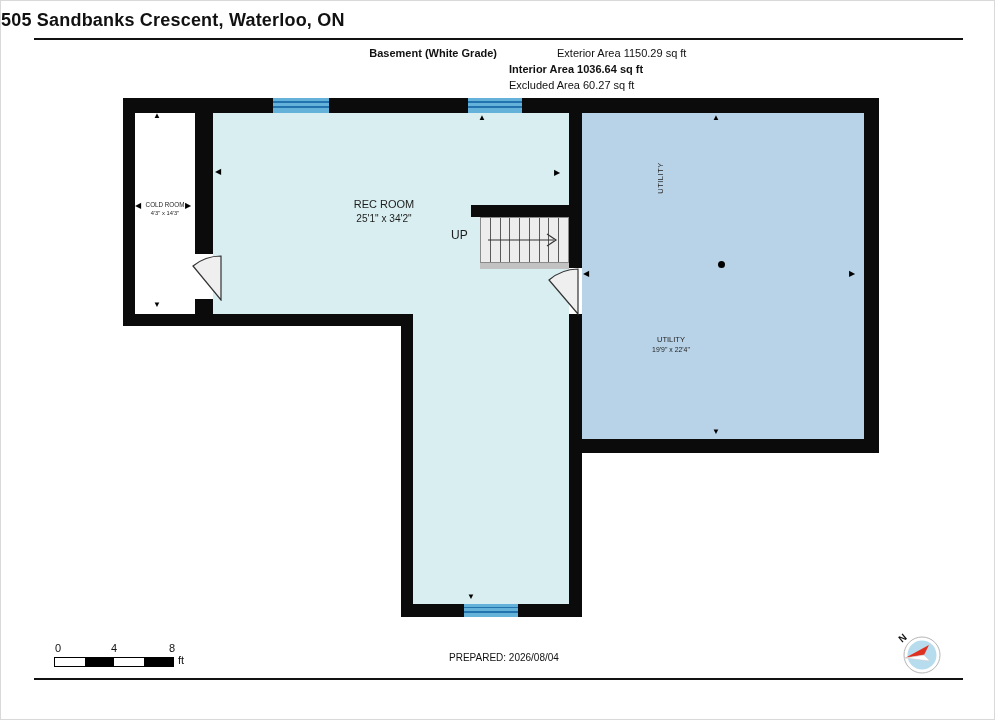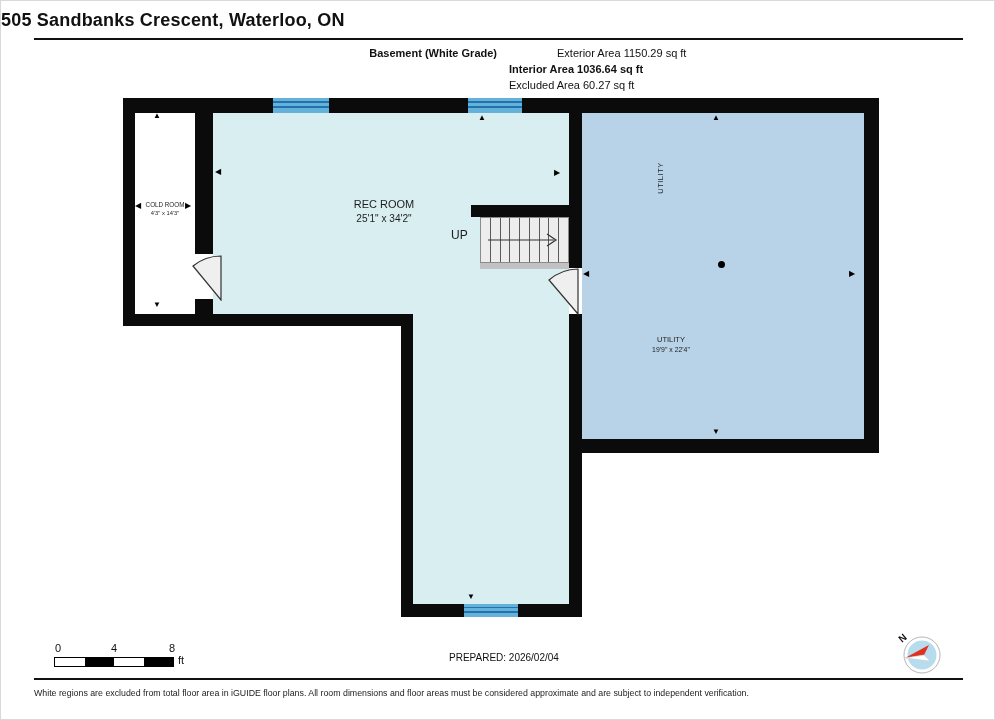--- a/index.html
+++ b/index.html
@@ -164,26 +164,25 @@
   <span class="abs scale-num" style="left:105px;">4</span>
   <span class="abs scale-num" style="left:163px;">8</span>
   <div class="abs scale-bar">
     <div class="seg seg-w"></div>
     <div class="seg seg-b"></div>
     <div class="seg seg-w"></div>
     <div class="seg seg-b"></div>
   </div>
   <span class="abs scale-unit">ft</span>
 
-  <div class="abs prepared">PREPARED: 2026/02/04</div>
+  <div class="abs prepared">PREPARED: 2026/08/04</div>
 
   <svg class="abs compass" width="48" height="48" viewBox="0 0 48 48">
     <circle cx="26" cy="25" r="18" fill="#ffffff" stroke="#b5b5b5" stroke-width="1"></circle>
     <circle cx="26" cy="25" r="14.5" fill="var(--compass-fill)"></circle>
     <polygon points="9,28 33,15 28,25" fill="var(--compass-red)"></polygon>
     <polygon points="9,28 28,25 34,31" fill="#ffffff" stroke="#cfcfcf" stroke-width="0.6"></polygon>
     <text x="6" y="13" transform="rotate(-40 6 13)" font-size="10" font-weight="bold" fill="#111">N</text>
   </svg>
 
   <div class="abs rule" style="top:677px;"></div>
-  <div class="abs footer-text">White regions are excluded from total floor area in iGUIDE floor plans. All room dimensions and floor areas must be considered approximate and are subject to independent verification.</div>
 
 </div>
 
 </body></html>

